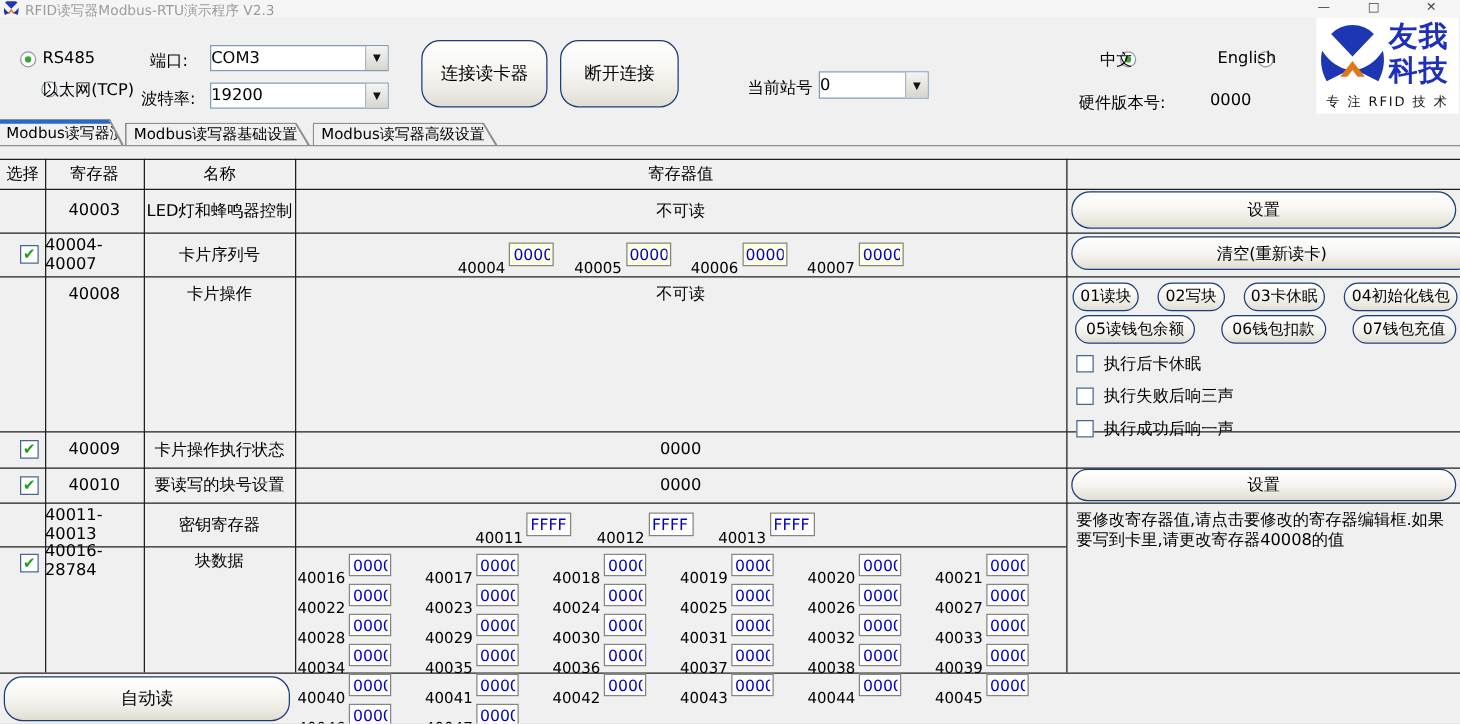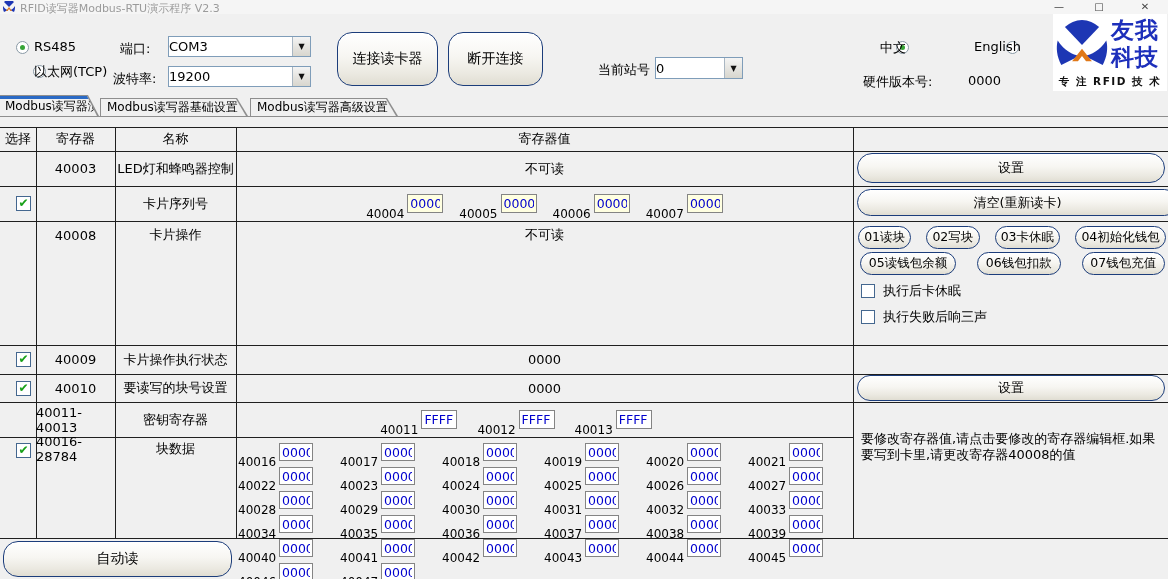--- a/index.html
+++ b/index.html
@@ -49,21 +49,21 @@
   .pinp.cream{background:#ffffe1;}
   .fieldrow{position:absolute;display:flex;align-items:center;justify-content:center;}
   #block-grid{position:absolute;display:grid;grid-template-columns:repeat(6,1fr);grid-auto-rows:24px;align-items:center;}
   #block-grid .plab{width:38px;}
   #block-grid .pinp{width:34px;height:18px;}
   .opcb-row{position:absolute;display:flex;align-items:center;gap:8px;}
   .opcb-row .lbl{font-size:13px;}
   
   #logo{position:absolute;left:1053px;top:14px;width:114px;height:77px;background:#fff;}
   .brand{position:absolute;left:58px;font-weight:900;font-size:23px;line-height:26px;color:#1d2fbb;letter-spacing:1px;}
-  .tagline{position:absolute;left:3px;top:61px;width:108px;font-size:10.5px;color:#111;letter-spacing:1.5px;text-align:center;white-space:nowrap;font-weight:bold;}
+  .tagline{position:absolute;left:3px;top:61px;width:108px;font-size:10.5px;color:#111;letter-spacing:1.5px;text-align:center;white-space:nowrap;}
   .toplabel{position:absolute;font-size:13px;white-space:nowrap;}
   .hint{position:absolute;font-size:13px;line-height:16px;color:#000;}
 </style>
 </head>
 <body>
 
 <div id="win">
 
   
   <div id="titlebar">
@@ -166,20 +166,21 @@
   <div class="cellc" style="left:115px;top:127px;width:121px;height:24px">名称</div>
   <div class="cellc" style="left:236px;top:127px;width:617px;height:24px">寄存器值</div>
 
   
   <div class="cellc" style="left:36px;top:151px;width:79px;height:35px">40003</div>
   <div class="cellc" style="left:115px;top:151px;width:121px;height:35px">LED灯和蜂鸣器控制</div>
   <div class="cellc" style="left:236px;top:151px;width:617px;height:35px">不可读</div>
 
   
   <span class="cb rowcb on" style="left:16px;top:196px">✔</span>
+  <div class="cellc" style="left:36px;top:186px;width:79px;height:35px">40004-40007</div>
   <div class="cellc" style="left:115px;top:186px;width:121px;height:35px">卡片序列号</div>
   <div class="fieldrow" style="left:236px;top:186px;width:617px;height:35px;gap:16px" id="serial-fields">
       <span class="pair">
         <span class="plab">40004</span>
         <input class="pinp cream" value="0000" style="">
       </span>
       <span class="pair">
         <span class="plab">40005</span>
         <input class="pinp cream" value="0000" style="">
       </span>
@@ -381,22 +382,26 @@
 
   <div class="abs" id="op-checks" style="left:861px;top:282px;width:300px">
       <div class="opcb-row" style="position: relative; margin-bottom: 8px;">
         <span class="cb"></span>
         <span class="lbl">执行后卡休眠</span>
       </div>
       <div class="opcb-row" style="position: relative; margin-bottom: 8px;">
         <span class="cb"></span>
         <span class="lbl">执行失败后响三声</span>
       </div>
+      <div class="opcb-row" style="position: relative; margin-bottom: 8px;">
+        <span class="cb"></span>
+        <span class="lbl">执行成功后响一声</span>
+      </div>
     </div>
 
   <button class="abs btn midbtn" style="left:857px;top:375px;width:308px;height:26px">设置</button>
 
-  <div class="hint" style="left:861px;top:431px;width:302px">要修改寄存器值,请点击要修改的寄存器编辑框.如果要写到卡里,请更改寄存器40008的值</div>
+  <div class="hint" style="left:861px;top:409px;width:302px">要修改寄存器值,请点击要修改的寄存器编辑框.如果要写到卡里,请更改寄存器40008的值</div>
 
   
   <button class="abs btn bigbtn" style="left:3px;top:541px;width:229px;height:36px">自动读</button>
 
 </div>
 
 </body></html>

